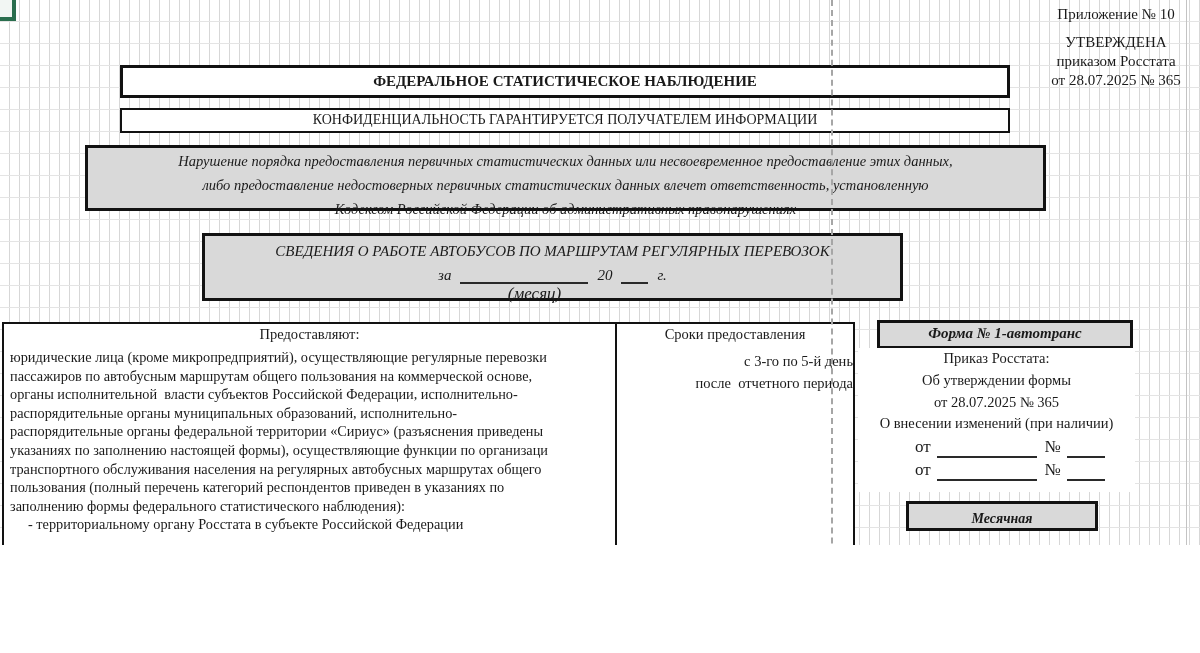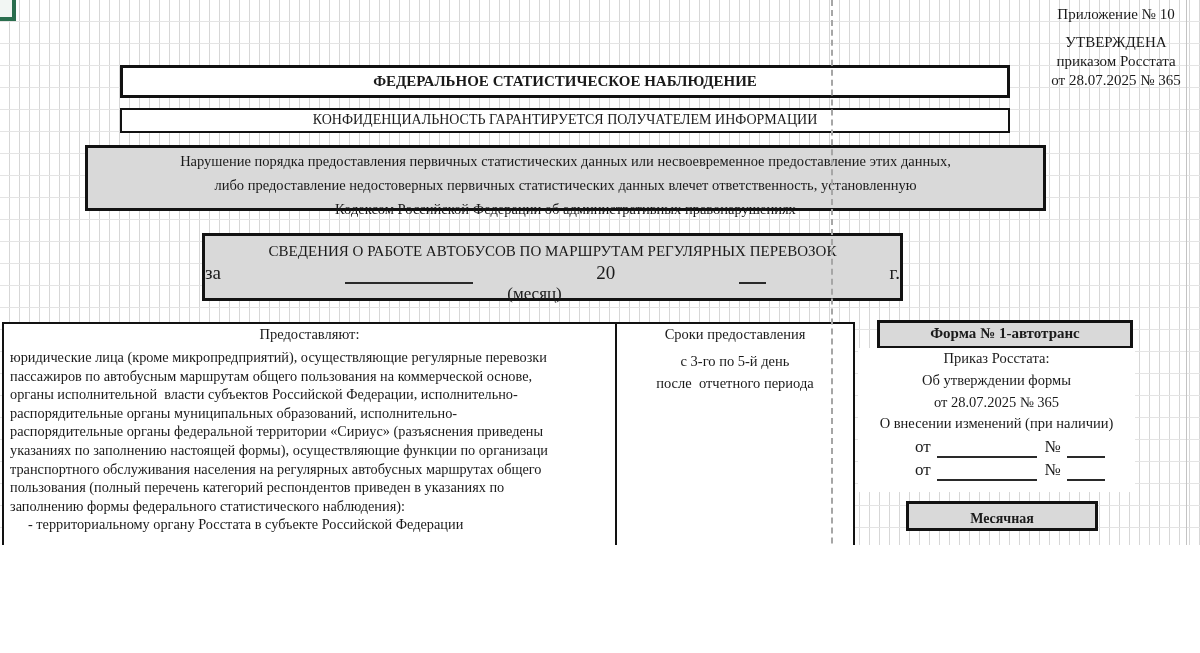--- a/index.html
+++ b/index.html
@@ -7,60 +7,60 @@
   body { font-family:"Liberation Serif","DejaVu Serif",serif; color:#1a1a1a; }
   #canvas {
     position:relative; width:1200px; height:545px; overflow:hidden;
     background-color:#ffffff;
     background-image:
       repeating-linear-gradient(to bottom, transparent 0 21px, #e4e4e4 21px 22px),
       repeating-linear-gradient(to right, transparent 0 9px, #d7d7d7 9px 10px);
   }
   .abs { position:absolute; }
   .box { background:#fff; border:3px solid #121212; }
-  .graybox { background:#d9d9d9; border:3px solid #121212; }
+  .graybox { background:#d9d9d9; border:3px solid #121212;font-style:italic; }
   .ctr { text-align:center; }
 
   
   #green-mark { left:-4px; top:-6px; width:20px; height:27px; border:4px solid #2a6e4e; background:#f2f6f3; z-index:6; }
 
   
   #approval { left:1030px; top:5px; width:172px; font-size:15px; line-height:19px; text-align:center; z-index:5; }
   #approval .appendix { margin-bottom:9px; }
 
   
   #box-federal { left:120px; top:65px; width:890px; height:33px; z-index:4; }
   #box-federal div { font-weight:bold; font-size:15px; padding-top:5px; }
   #box-conf { left:120px; top:108px; width:890px; height:25px; border-width:2px; z-index:4; }
   #box-conf div { font-size:14px; padding-top:2px; }
 
   #box-warning { left:85px; top:145px; width:961px; height:66px; z-index:4; }
   #box-warning div { font-size:14.5px; line-height:21px; padding-top:3px; }
 
   #box-formtitle { left:202px; top:233px; width:701px; height:68px; z-index:4; }
   #ft-line1 { font-size:15px; padding-top:7px; }
-  #ft-line2 { display:flex; justify-content:space-between; align-items:flex-end; gap:9px; font-size:19px; margin-top:4px; height:20px; }
+  #ft-line2 { display:flex; justify-content:center; align-items:flex-end; gap:9px; font-size:15px; margin-top:4px; height:20px; }
   .blank { display:inline-block; border-bottom:2px solid #2a2a2a; }
   #ft-month { position:relative; left:-18px; font-size:17px; margin-top:1px; }
 
   
   #cellA-head { left:2px; top:322px; width:615px; height:25px; border-width:2px; z-index:4; }
   #cellA-head div, #cellB-head div { font-size:14.5px; padding-top:2px; }
   #cellB-head { left:615px; top:322px; width:240px; height:25px; border-width:2px; z-index:4; }
   #box-formcode { left:877px; top:320px; width:256px; height:29px; z-index:4; }
   #box-formcode div { font-weight:bold; font-size:15px; padding-top:2px; }
 
   #cellA-body { left:2px; top:345px; width:615px; height:222px; background:#fff; border:2px solid #121212; border-top:none; z-index:4; overflow:hidden; }
   .prov-line { font-size:14.3px; line-height:18.6px; white-space:pre; overflow:hidden; padding-left:6px; }
   #prov-lines { padding-top:3px; }
   #prov-bullet { margin-top:1px; padding-left:24px; font-size:14.3px; white-space:pre; }
 
   #cellB-body { left:615px; top:345px; width:240px; height:222px; background:#fff; border:2px solid #121212; border-top:none; z-index:4; }
   #cellB-body div { font-size:14.5px; line-height:22px; white-space:pre; }
-  #cellB-body { padding-top:5px; }
+  #cellB-body { padding-top:5px;text-align:right; }
 
   
   #order-block { left:858px; top:348px; width:277px; height:144px; background:#fff; z-index:4; font-size:14.5px; line-height:21.8px; text-align:center; }
   .from-row { display:flex; align-items:flex-end; justify-content:flex-start; height:23px; font-size:17px; padding-left:57px; }
   .from-row .lbl { padding-right:6px; }
   .from-blank1 { width:100px; }
   .from-blank2 { width:38px; }
   .from-row .num { padding:0 6px 0 8px; }
 
   #box-monthly { left:906px; top:501px; width:192px; height:30px; z-index:4; }

